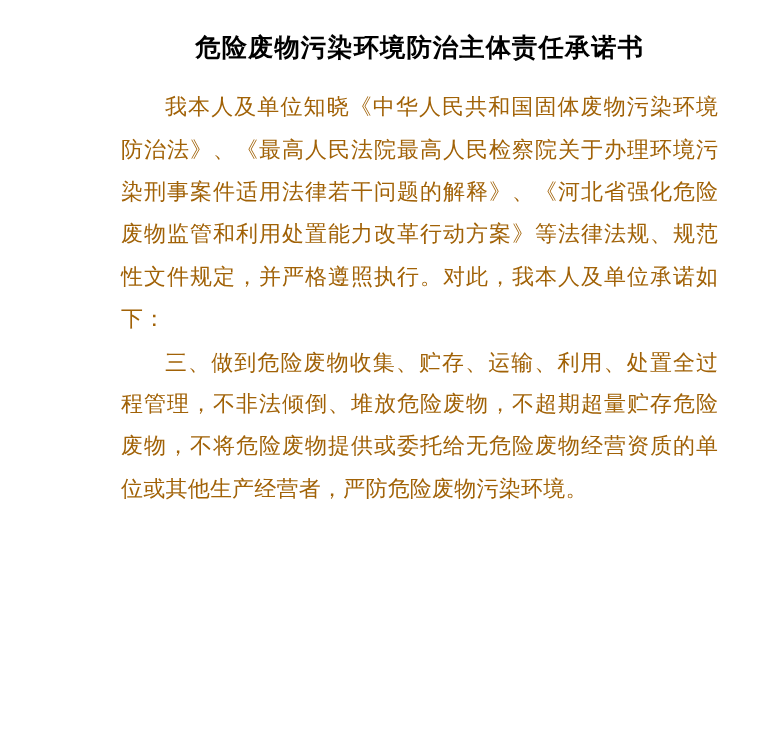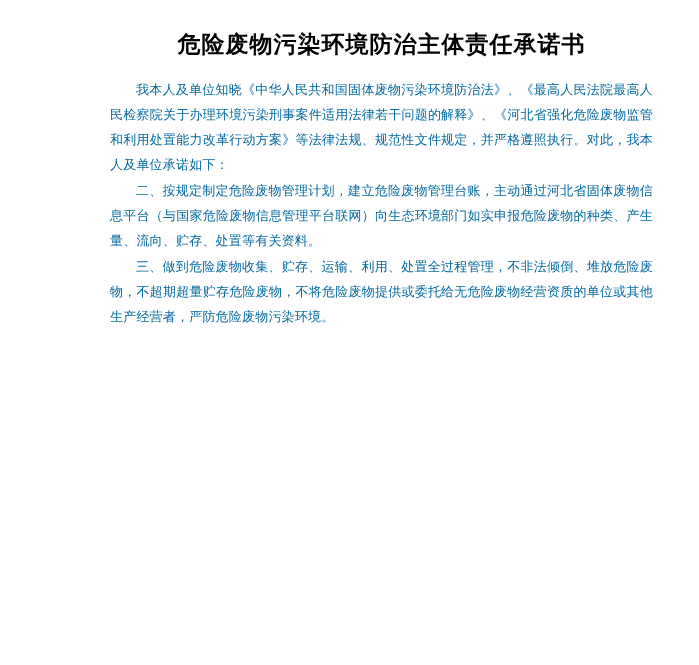--- a/index.html
+++ b/index.html
@@ -26,34 +26,33 @@
     text-align: center;
     font-size: 23px;
     font-weight: bold;
     letter-spacing: 1px;
     line-height: 1.4;
     margin: 8px 0 18px 0;
     color: #000;
     font-family: "DejaVu Serif", "Liberation Serif", serif;
   }
   .para {
-    font-size: 13px;
+    font-size: 20px;
     line-height: 1.92;
     text-align: justify;
     text-justify: inter-ideograph;
     text-indent: 2em;
     margin: 0 0 1px 0;
     letter-spacing: 0.2px;
-    color: #0369a1;
+    color: #a16207;
   }
   .para.tight {
     margin-bottom: 0;
   }
 </style>
 </head>
 <body>
 
 <div class="page">
   <h1 class="doc-title">危险废物污染环境防治主体责任承诺书</h1>
   <p class="para">我本人及单位知晓《中华人民共和国固体废物污染环境防治法》、《最高人民法院最高人民检察院关于办理环境污染刑事案件适用法律若干问题的解释》、《河北省强化危险废物监管和利用处置能力改革行动方案》等法律法规、规范性文件规定，并严格遵照执行。对此，我本人及单位承诺如下：</p>
-  <p class="para">二、按规定制定危险废物管理计划，建立危险废物管理台账，主动通过河北省固体废物信息平台（与国家危险废物信息管理平台联网）向生态环境部门如实申报危险废物的种类、产生量、流向、贮存、处置等有关资料。</p>
   <p class="para tight">三、做到危险废物收集、贮存、运输、利用、处置全过程管理，不非法倾倒、堆放危险废物，不超期超量贮存危险废物，不将危险废物提供或委托给无危险废物经营资质的单位或其他生产经营者，严防危险废物污染环境。</p>
 </div>
 
 </body></html>

